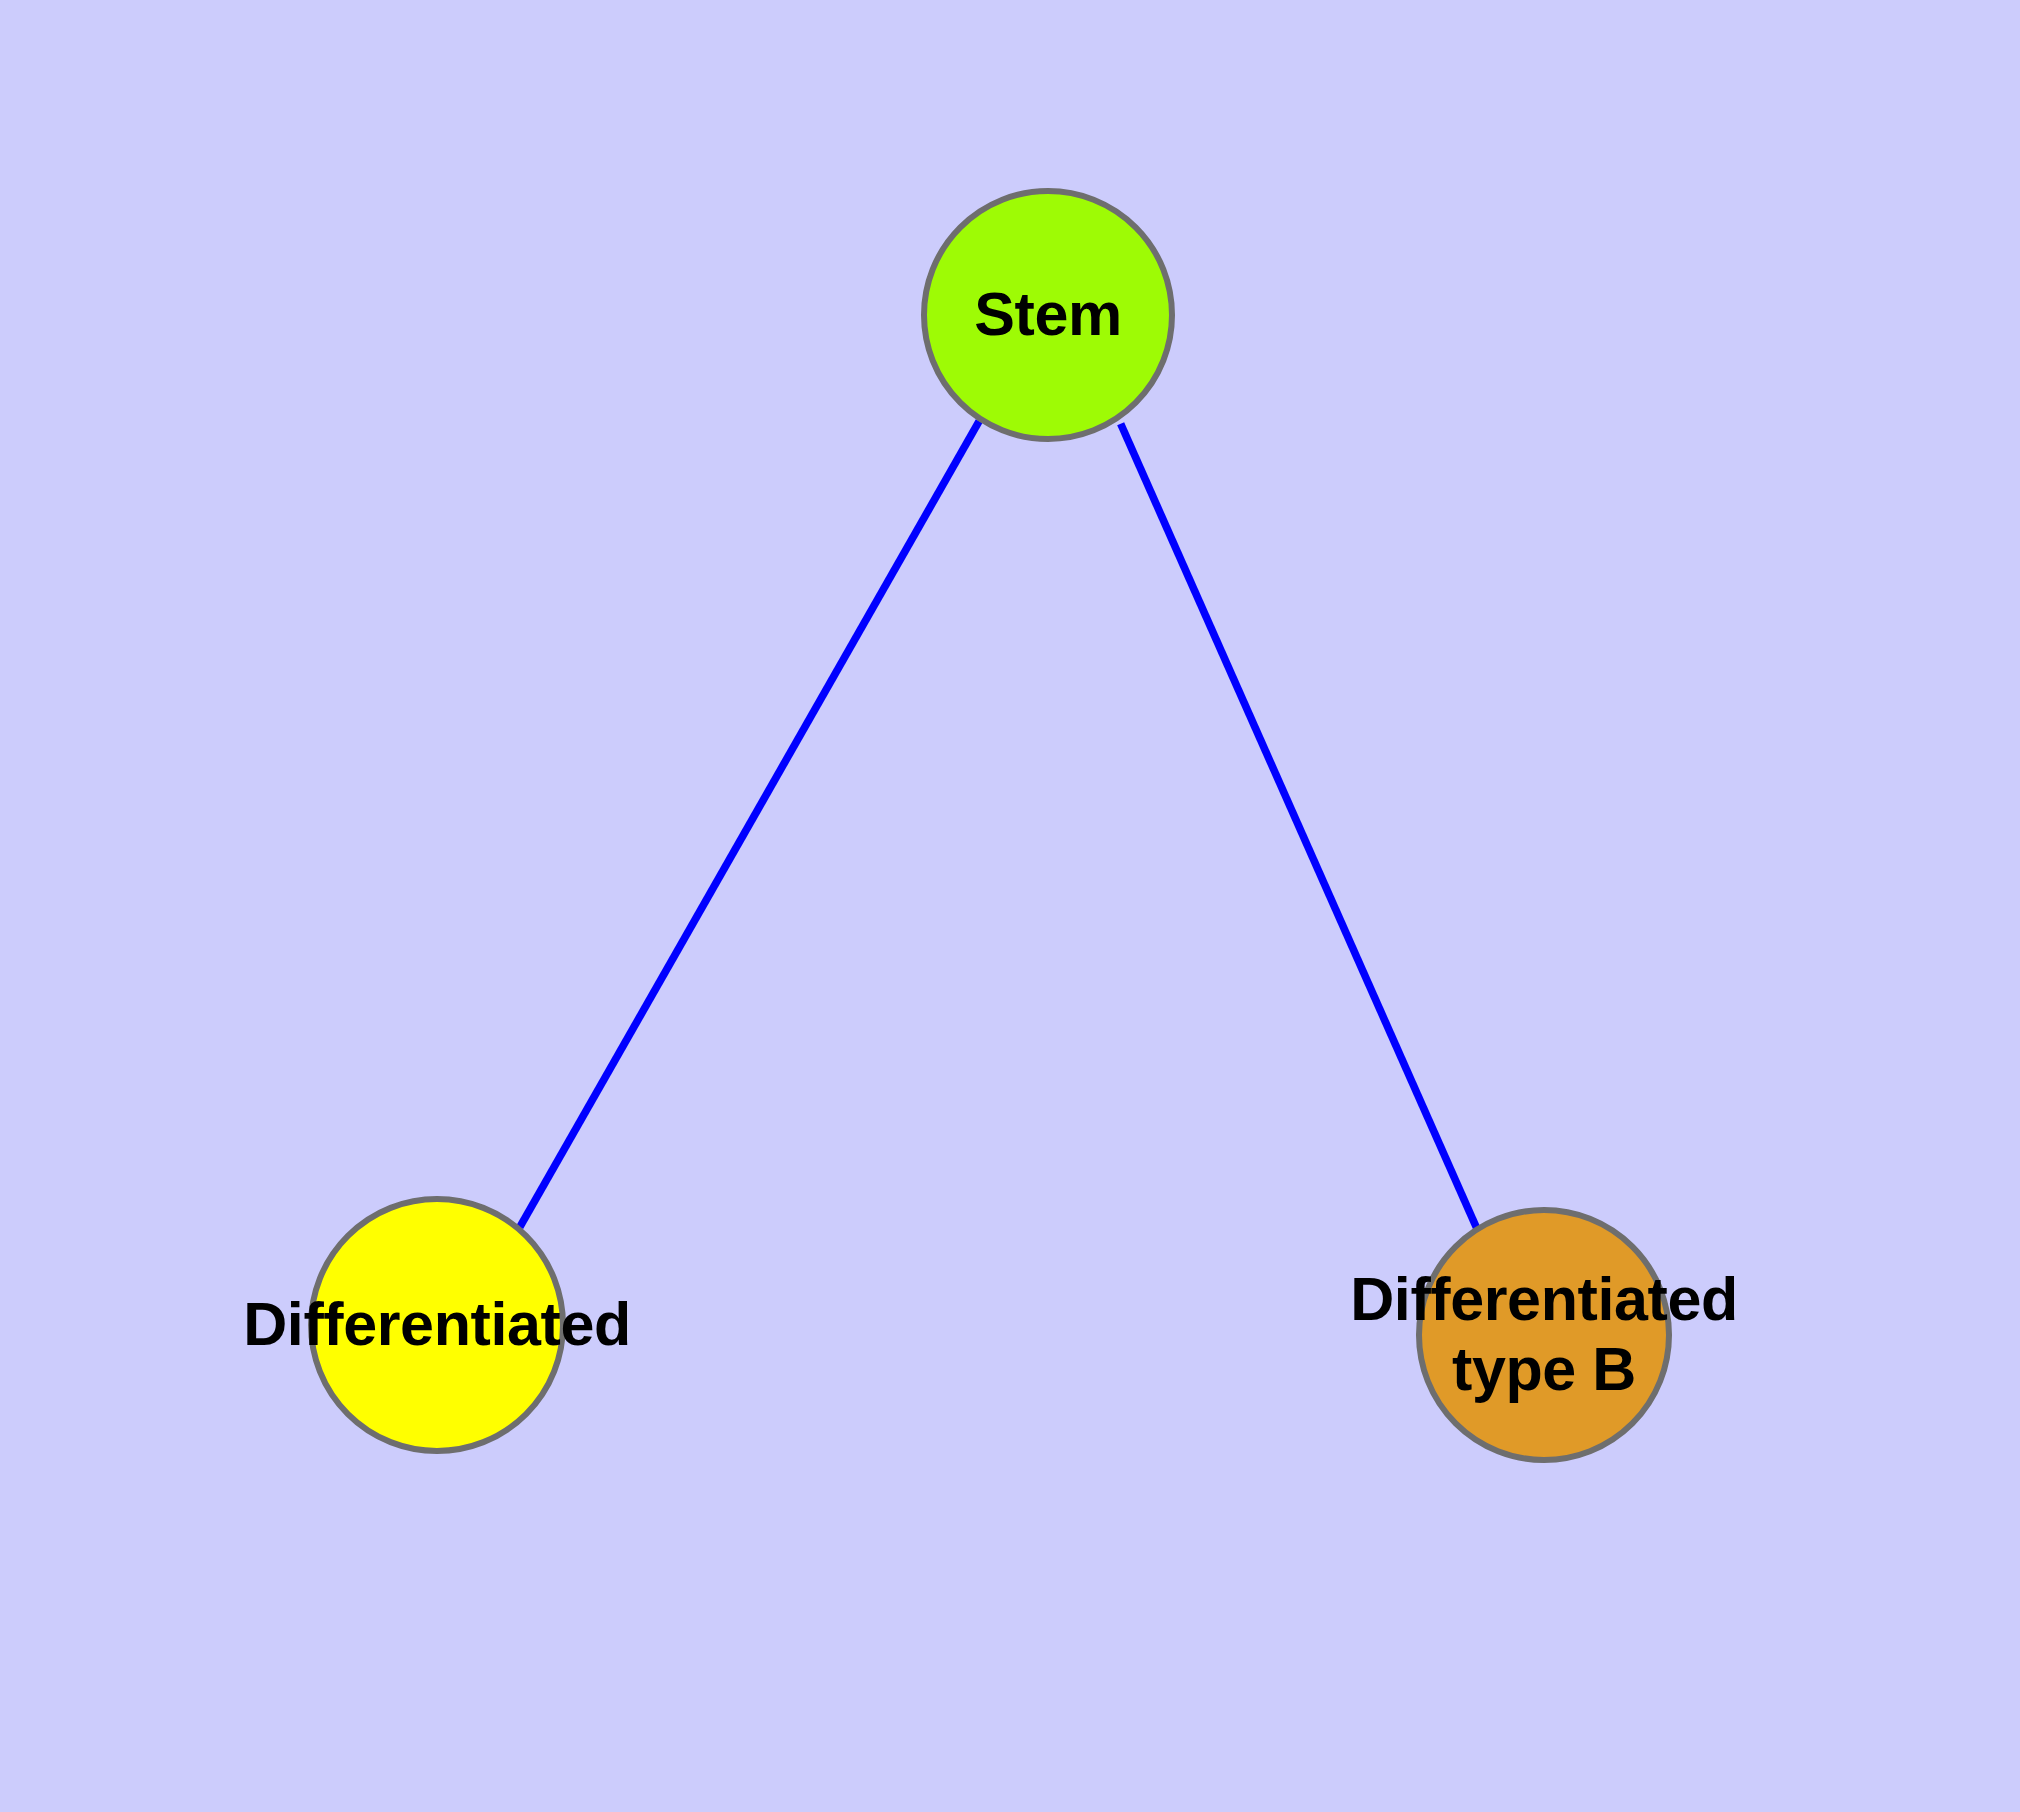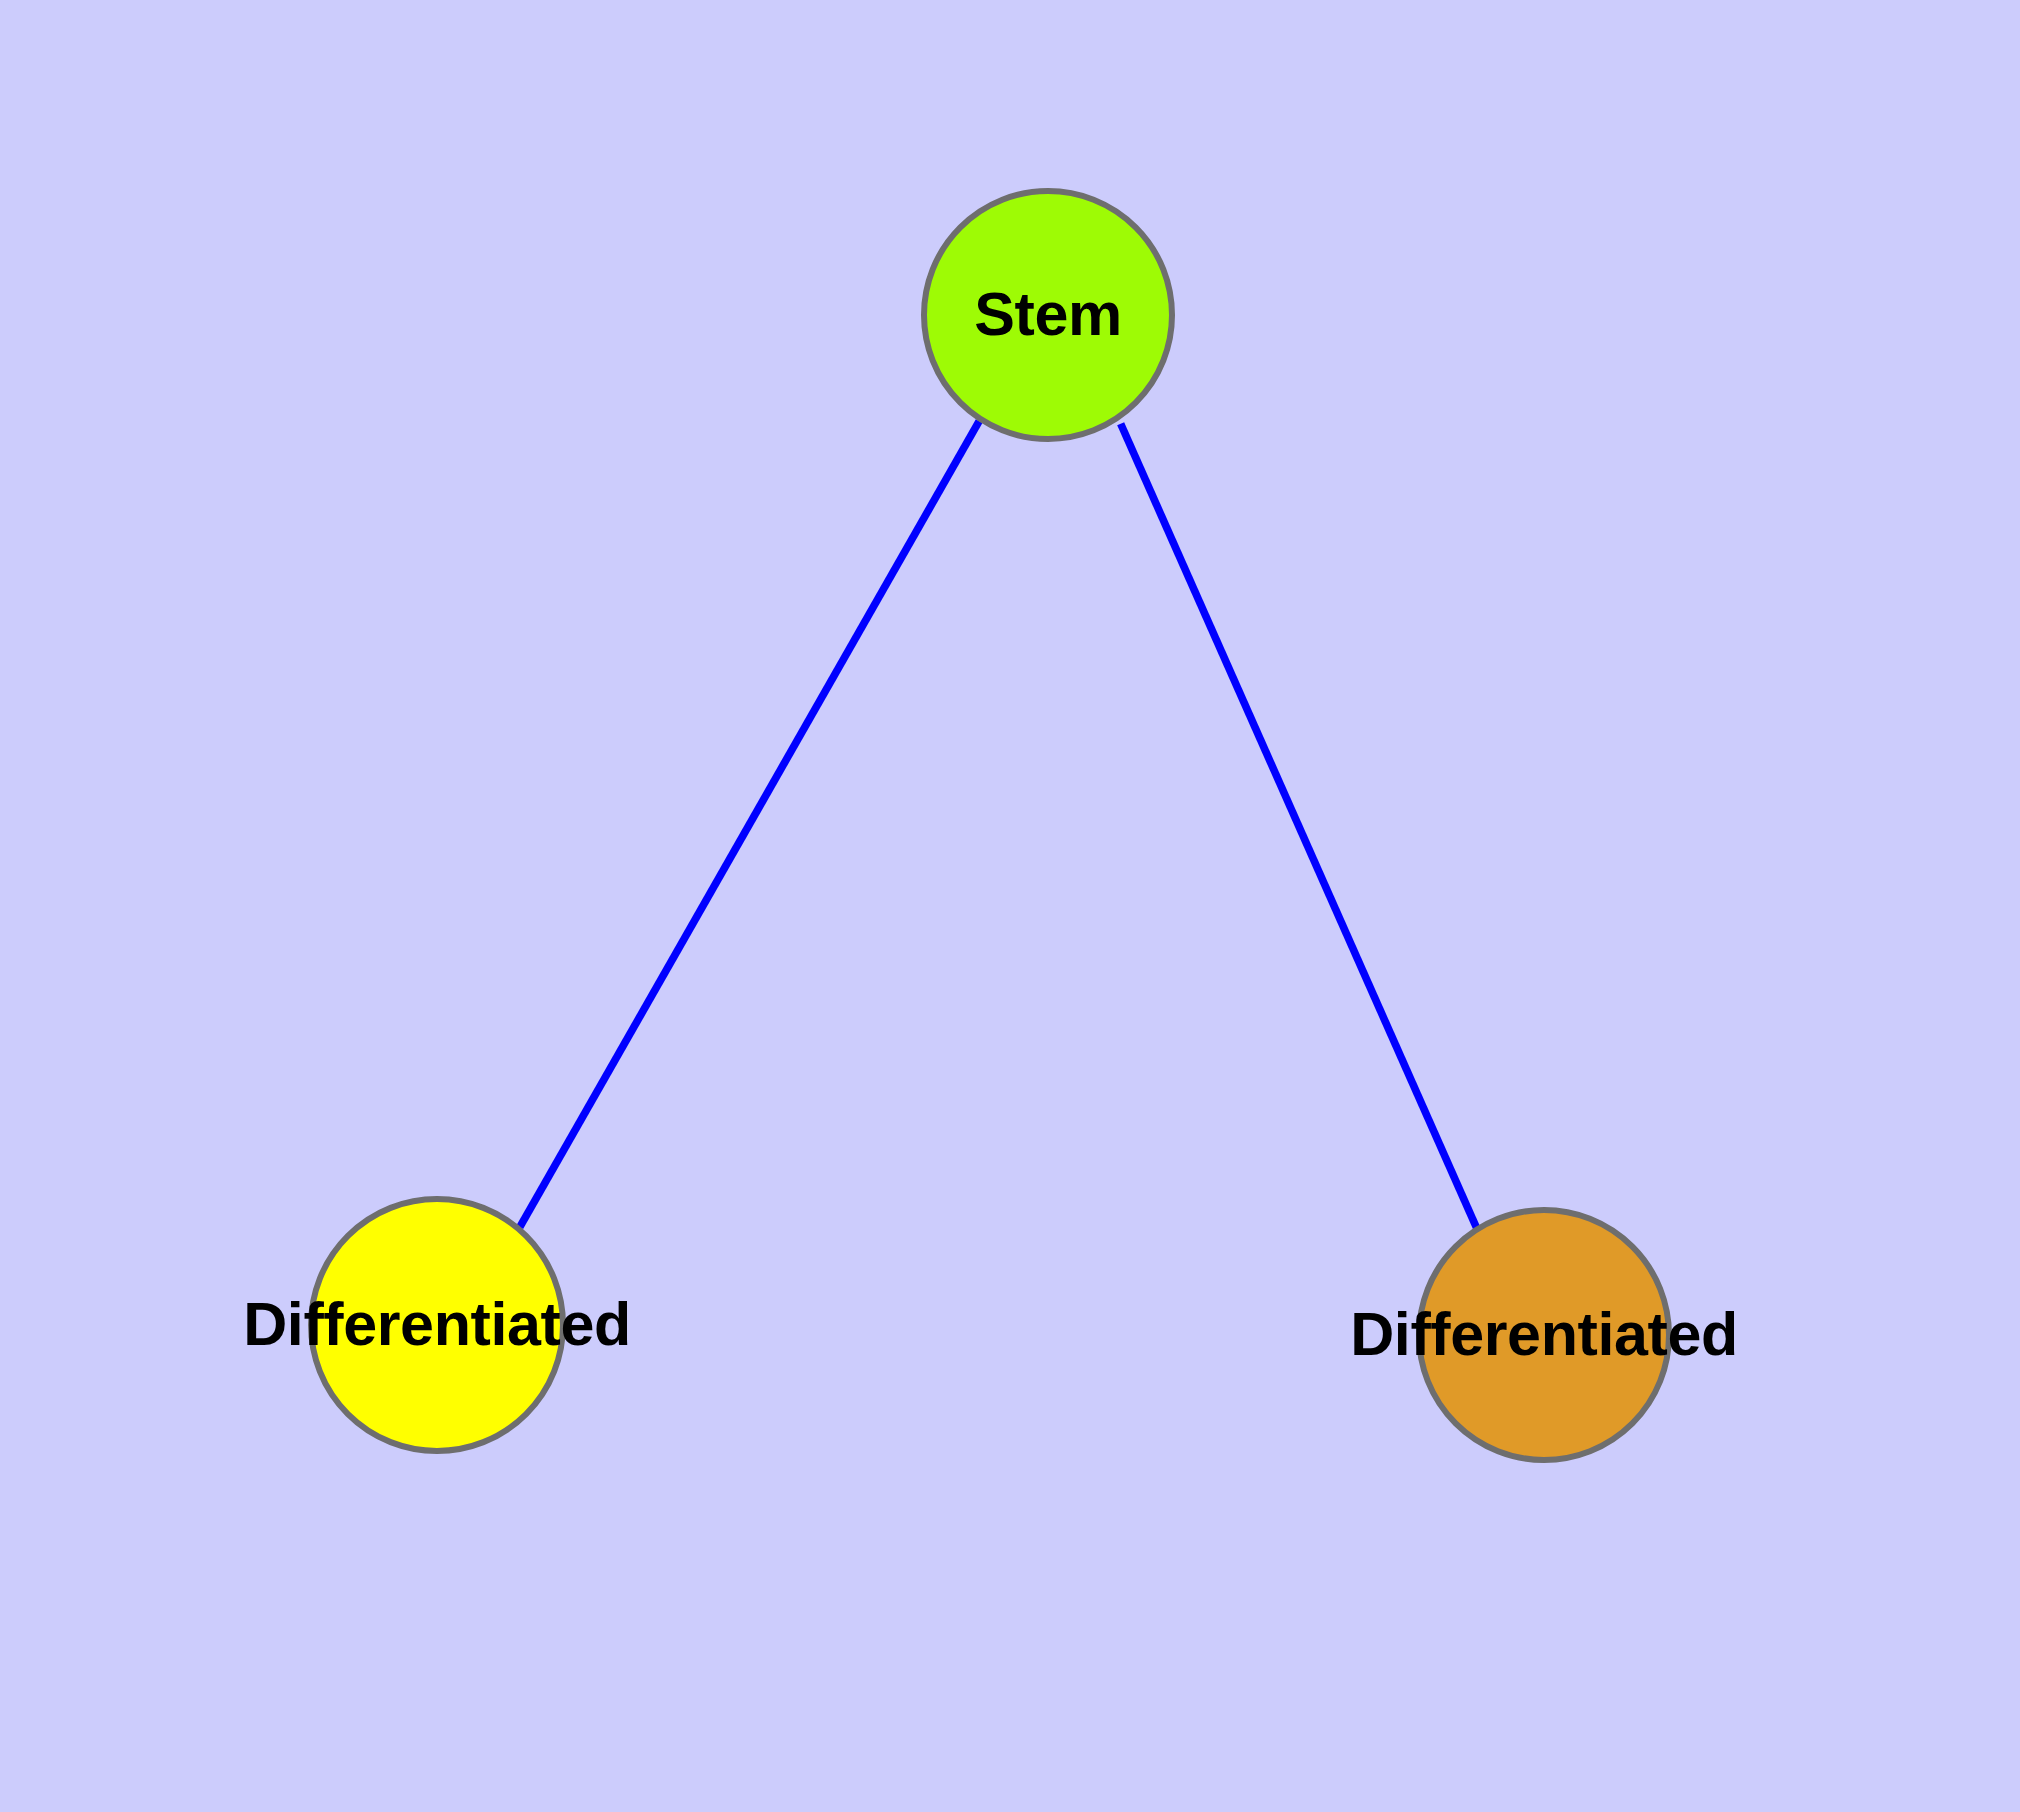--- a/index.html
+++ b/index.html
@@ -80,17 +80,18 @@
     <div class="node-circle" style="width: 258px; height: 258px; background: rgb(255, 255, 0); border-color: rgb(110, 110, 110); border-width: 6.8px;"></div>
     <div class="node-label" style="color: rgb(0, 0, 0);">
       <span class="line">Differentiated</span>
     </div>
   </div>
 
   <div class="node" style="left: 1416px; top: 1207px; width: 256px; height: 256px;">
     <div class="node-circle" style="width: 256px; height: 256px; background: rgb(224, 154, 40); border-color: rgb(110, 110, 110); border-width: 6.8px;"></div>
     <div class="node-label" style="color: rgb(0, 0, 0);">
       <span class="line">Differentiated</span>
+      <span class="line">type B</span>
     </div>
   </div>
 
 </div>
 
 
 </body></html>

